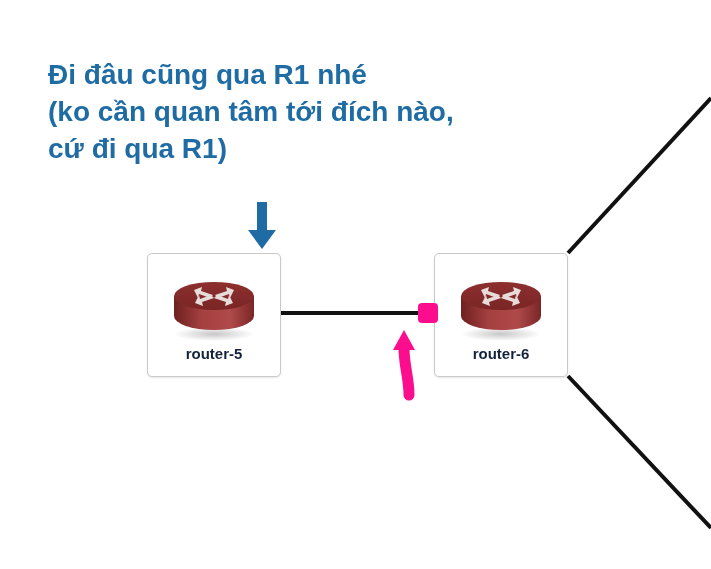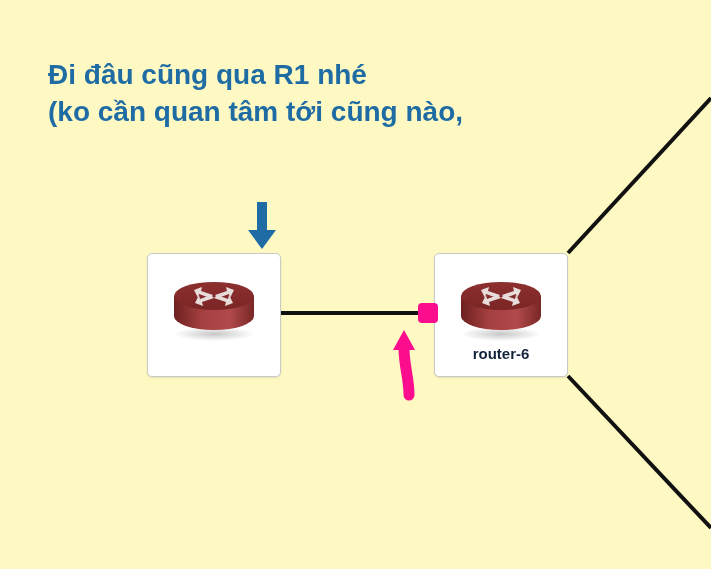--- a/index.html
+++ b/index.html
@@ -10,21 +10,21 @@
     width: 711px;
     height: 569px;
     background: #e4e4e4;
     font-family: "Liberation Sans", sans-serif;
     overflow: hidden;
   }
   #canvas {
     position: relative;
     width: 711px;
     height: 569px;
-    background: #fef9c3;
+    background: #ffffff;
   }
   #links-layer {
     position: absolute;
     left: 0;
     top: 0;
     width: 711px;
     height: 569px;
   }
   
   .annotation-blue {
@@ -115,21 +115,22 @@
 
     <line x1="281" y1="313" x2="434" y2="313" stroke="#111111" stroke-width="4"></line>
 
     <line x1="568" y1="253" x2="711" y2="98" stroke="#111111" stroke-width="4"></line>
 
     <line x1="568" y1="376" x2="711" y2="528" stroke="#111111" stroke-width="4"></line>
   </svg>
 
   <div class="annotation-blue">
     <span class="ln">Đi đâu cũng qua R1 nhé</span>
-    <span class="ln">(ko cần quan tâm tới cũng nào,</span>
+    <span class="ln">(ko cần quan tâm tới đích nào,</span>
+    <span class="ln">cứ đi qua R1)</span>
   </div>
 
   <svg class="arrow-layer" viewBox="0 0 711 569" xmlns="http://www.w3.org/2000/svg">
     <path d="M 262 203 L 262 232 L 254 232 L 262 248 L 270 232 L 262 232 Z" fill="#1f6ca4"></path>
     <rect x="257" y="202" width="10" height="32" fill="#1f6ca4"></rect>
     <polygon points="248,230 276,230 262,249" fill="#1f6ca4"></polygon>
   </svg>
 
   <div class="node" id="node-router5">
     <svg class="node-icon" viewBox="0 0 92 72" xmlns="http://www.w3.org/2000/svg">
@@ -152,20 +153,21 @@
       <ellipse cx="46" cy="64" rx="40" ry="7" fill="url(#shadow5)"></ellipse>
       <path d="M 6 26 L 6 46 A 40 14 0 0 0 86 46 L 86 26 Z" fill="url(#cylSide5)"></path>
       <ellipse cx="46" cy="26" rx="40" ry="14" fill="url(#cylTop5)"></ellipse>
       <g fill="#f0ece9" opacity="0.92">
         <path d="M 26 20 L 34 17 L 33 21 L 45 25 L 42 28 L 31 24 L 30 28 Z"></path>
         <path d="M 66 20 L 58 17 L 59 21 L 47 25 L 50 28 L 61 24 L 62 28 Z"></path>
         <path d="M 27 33 L 35 36 L 34 32 L 46 28 L 43 25 L 32 29 L 31 25 Z"></path>
         <path d="M 65 33 L 57 36 L 58 32 L 46 28 L 49 25 L 60 29 L 61 25 Z"></path>
       </g>
     </svg>
+    <div class="node-label">router-5</div>
   </div>
 
   <div class="node" id="node-router1">
     <svg class="node-icon" viewBox="0 0 92 72" xmlns="http://www.w3.org/2000/svg">
       <defs>
         <linearGradient id="cylTop1" x1="0" y1="0" x2="0" y2="1">
           <stop offset="0%" stop-color="#8e2f2f"></stop>
           <stop offset="100%" stop-color="#7a2525"></stop>
         </linearGradient>
         <linearGradient id="cylSide1" x1="0" y1="0" x2="1" y2="0">

